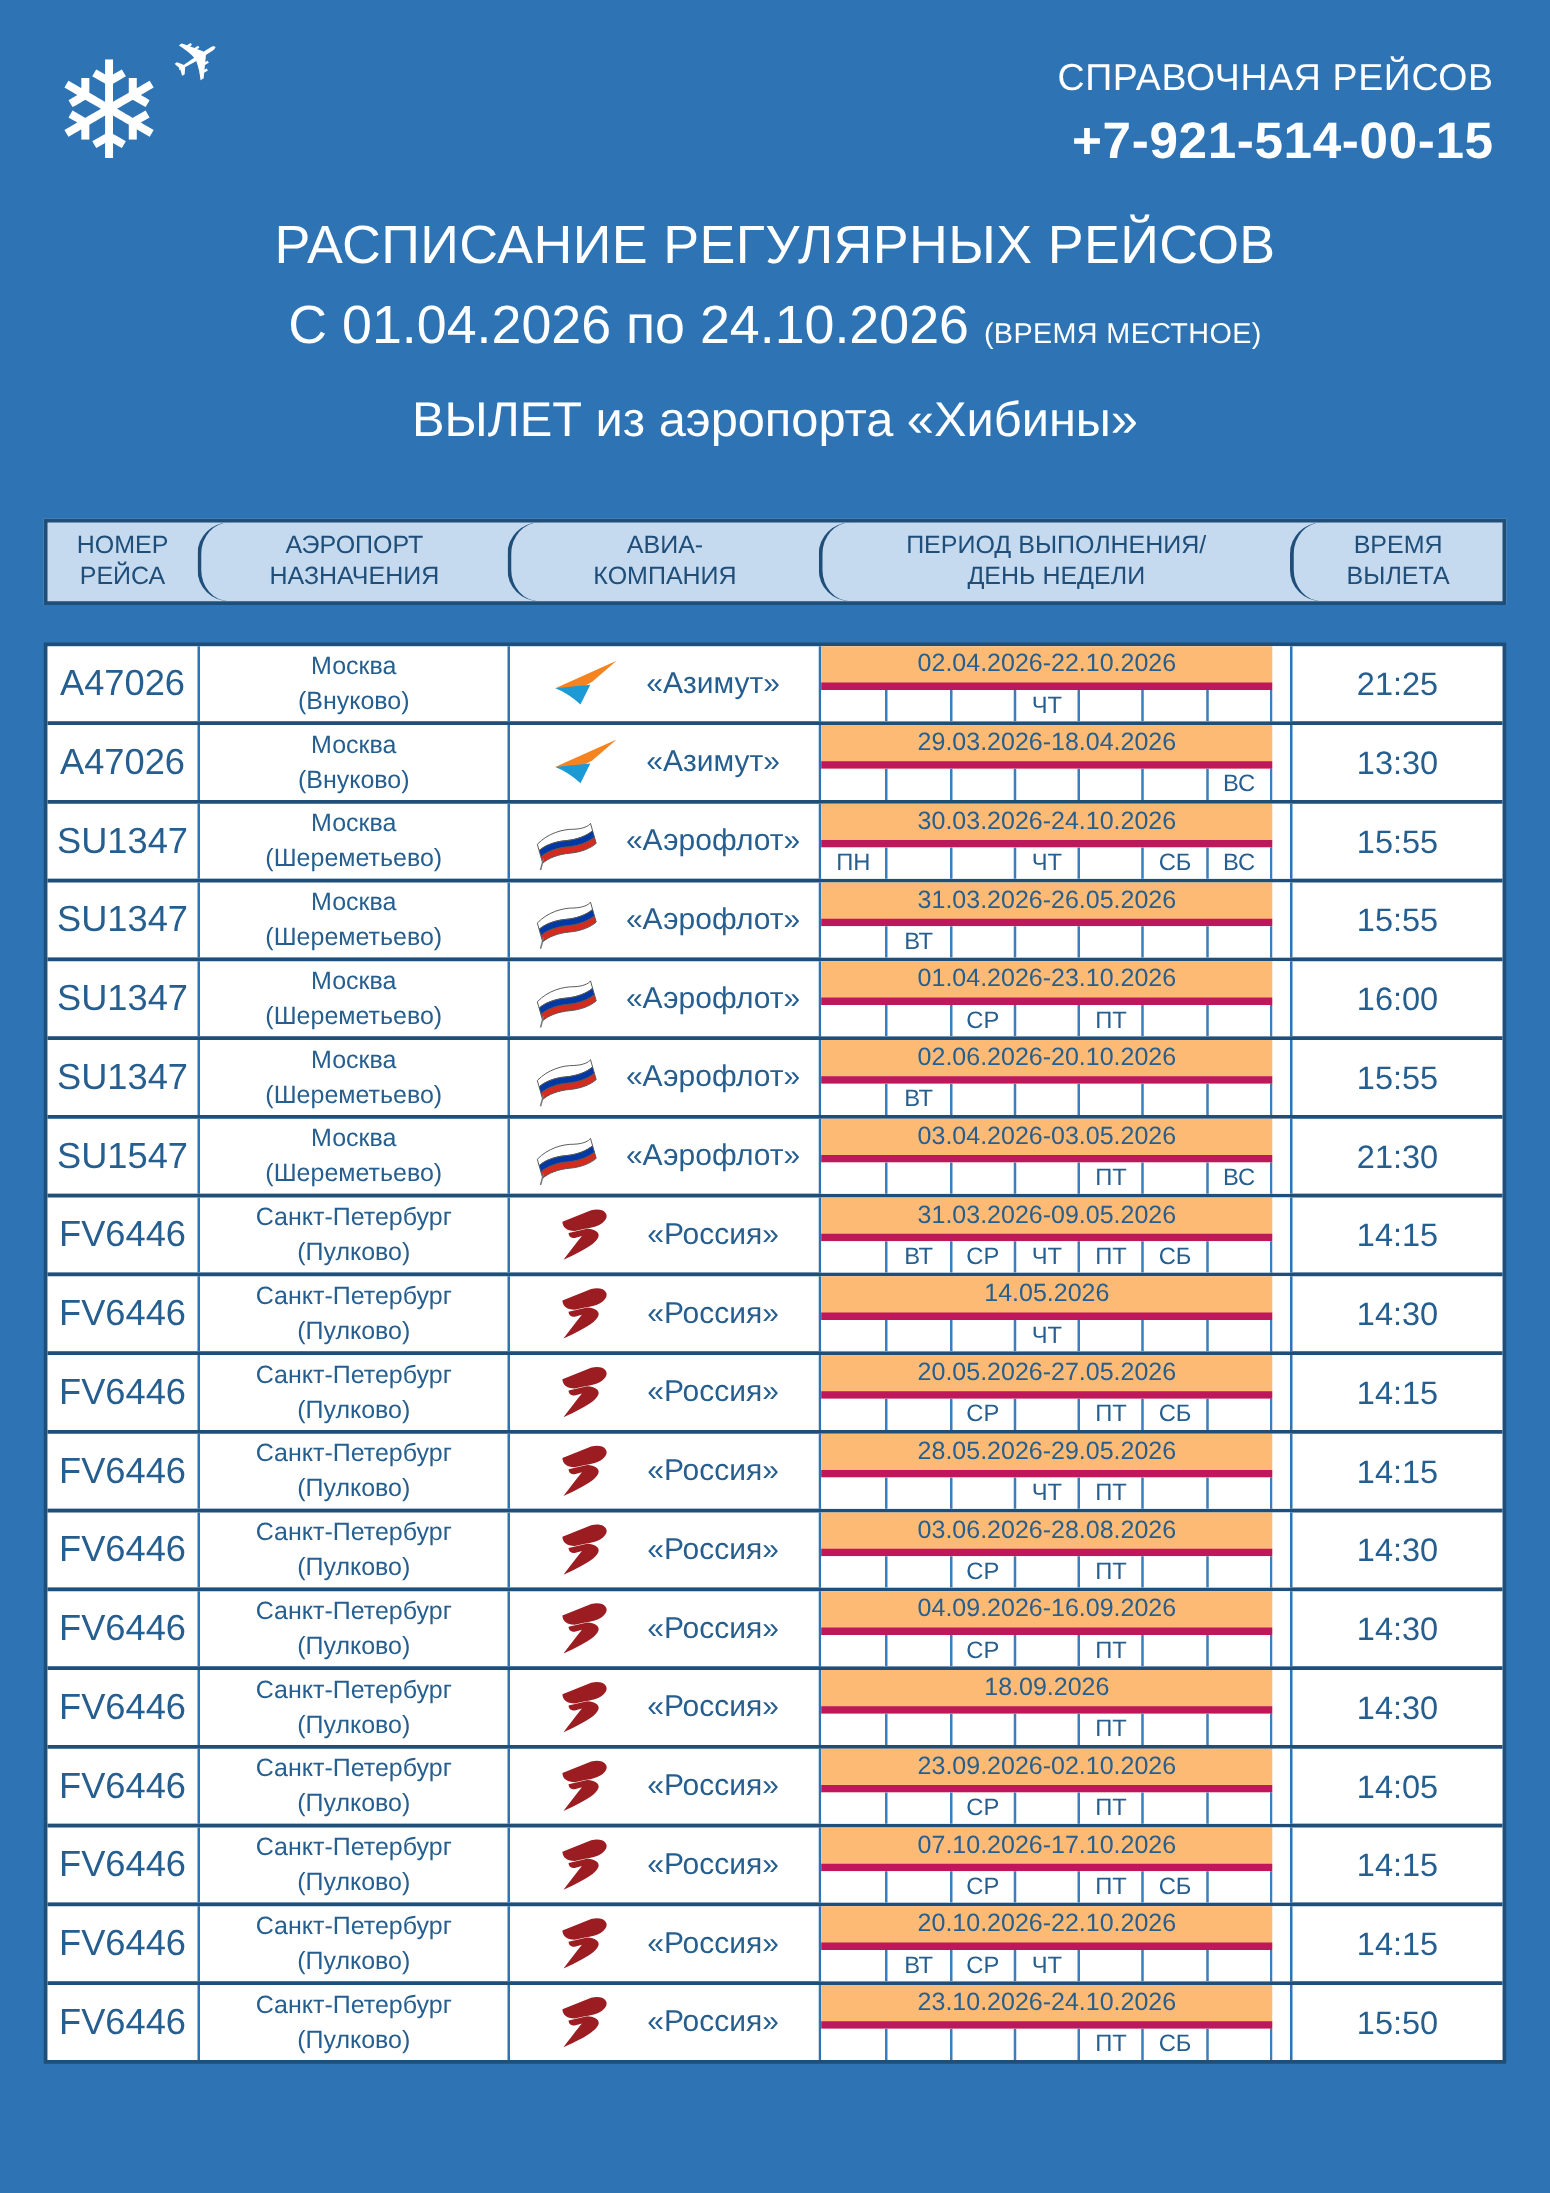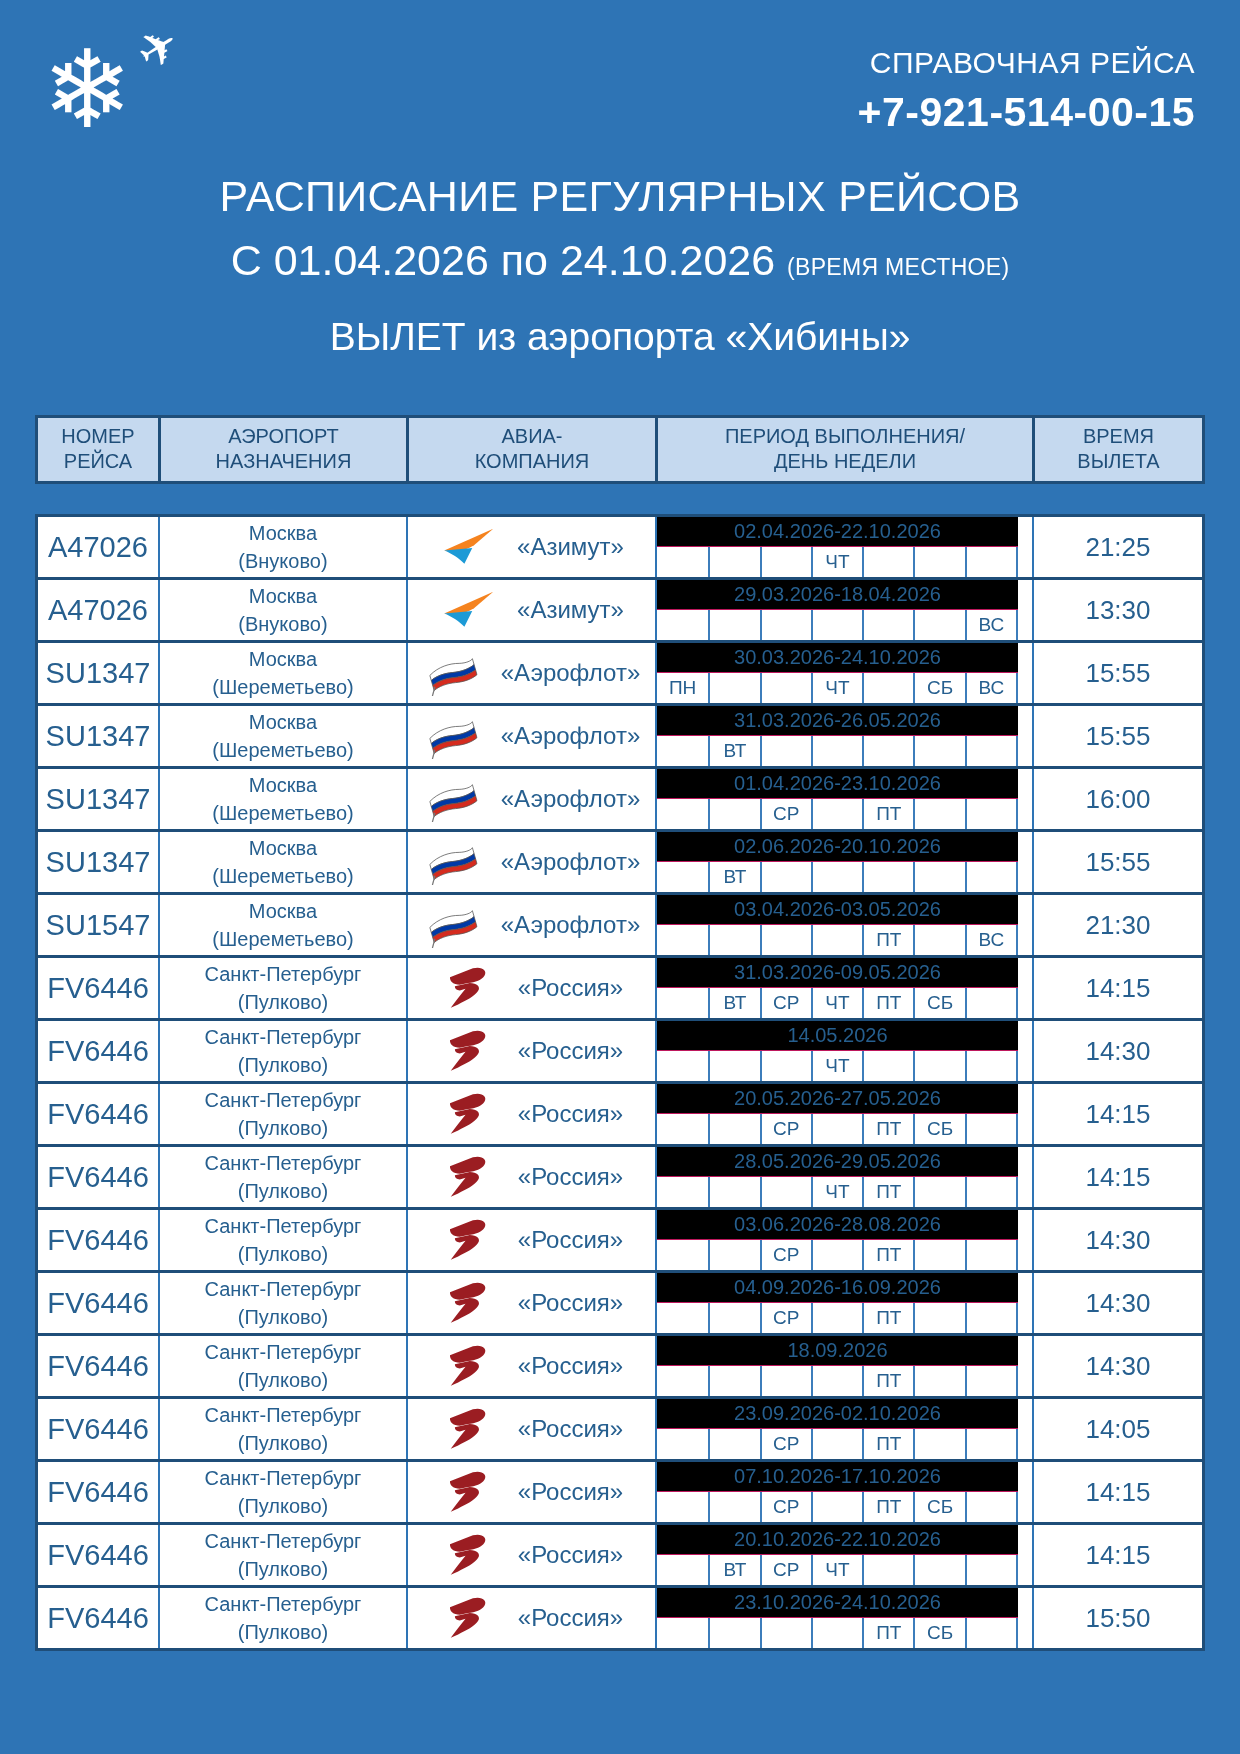--- a/index.html
+++ b/index.html
@@ -20,57 +20,57 @@
   .contact-label{font-size:30px;letter-spacing:.5px;}
   .contact-phone{font-size:41px;font-weight:bold;margin-top:9px;letter-spacing:.5px;}
   
   .main-title{text-align:center;color:#fff;font-size:43px;margin-top:22px;letter-spacing:.3px;}
   .main-title-2{text-align:center;color:#fff;font-size:43px;margin-top:15px;}
   .title-note{font-size:23px;letter-spacing:.3px;}
   .section-title{text-align:center;color:#fff;font-size:39px;margin-top:30px;}
   
   .table-wrap{margin:56px 35px 0;}
   .thead{display:grid;grid-template-columns:120px 248px 249px 377px 1fr;background:#C5D9EF;border:3px solid #1F4E79;}
-  .th{padding:6px 2px 7px;text-align:center;color:#1F4E79;font-size:20px;line-height:1.25;border-left:3px solid #1F4E79;}
+  .th{padding:6px 2px 7px;text-align:center;color:#1F4E79;font-size:20px;line-height:1.25;border-left:3px solid #1F4E79;border-radius:25px;}
   .th:first-child{border-left:none;}
   .tgap{height:30px;}
   .tbody{border:3px solid #1F4E79;}
   .row{display:grid;grid-template-columns:120px 248px 249px 377px 1fr;height:60px;background:#fff;border-top:3px solid #1F4E79;}
   .row:first-child{border-top:none;}
   .cell{display:flex;align-items:center;justify-content:center;color:#265F8F;border-left:2px solid #2E74B5;}
   .cell:first-child{border-left:none;}
   .cell-flight{font-size:29px;}
   .cell-dest{flex-direction:column;font-size:20px;line-height:1.4;}
   .cell-airline{gap:22px;font-size:24px;}
   .logo-box{width:56px;height:46px;display:flex;align-items:center;justify-content:center;flex:none;}
   .logo-box svg{width:100%;height:100%;}
   .cell-period{padding:0;align-items:stretch;}
   .period-inner{flex:1;display:flex;flex-direction:column;}
   .period-pad{width:14px;background:#fff;flex:none;}
-  .period-band{height:29px;background:#000000;display:flex;align-items:center;justify-content:center;
-    font-size:20px;color:#265F8F;border-bottom:1px solid #be185d;}
+  .period-band{height:29px;background:#fdba74;display:flex;align-items:center;justify-content:center;
+    font-size:20px;color:#265F8F;border-bottom:6px solid #be185d;}
   .day-grid{flex:1;display:grid;grid-template-columns:repeat(7,1fr);border-right:2px solid #3C7DBB;}
   .day-cell{display:flex;align-items:center;justify-content:center;font-size:19px;color:#265F8F;border-left:2px solid #3C7DBB;background:#fff;}
   .day-cell:first-child{border-left:none;}
   .cell-time{font-size:26px;}
 </style>
 </head>
 <body>
 
 <div class="page">
 
   <div class="topbar">
     <div class="brand">
       <div class="snow">
         <span class="snow-flake">❄</span>
         <span class="snow-plane">✈</span>
       </div>
     </div>
     <div class="contact">
-      <div class="contact-label">СПРАВОЧНАЯ РЕЙСА</div>
+      <div class="contact-label">СПРАВОЧНАЯ РЕЙСОВ</div>
       <div class="contact-phone">+7-921-514-00-15</div>
     </div>
   </div>
 
   <div class="main-title">РАСПИСАНИЕ РЕГУЛЯРНЫХ РЕЙСОВ</div>
   <div class="main-title-2">
     <span>С 01.04.2026 по 24.10.2026</span>
     <span class="title-note">(ВРЕМЯ МЕСТНОЕ)</span>
   </div>
   <div class="section-title">ВЫЛЕТ из аэропорта «Хибины»</div>

